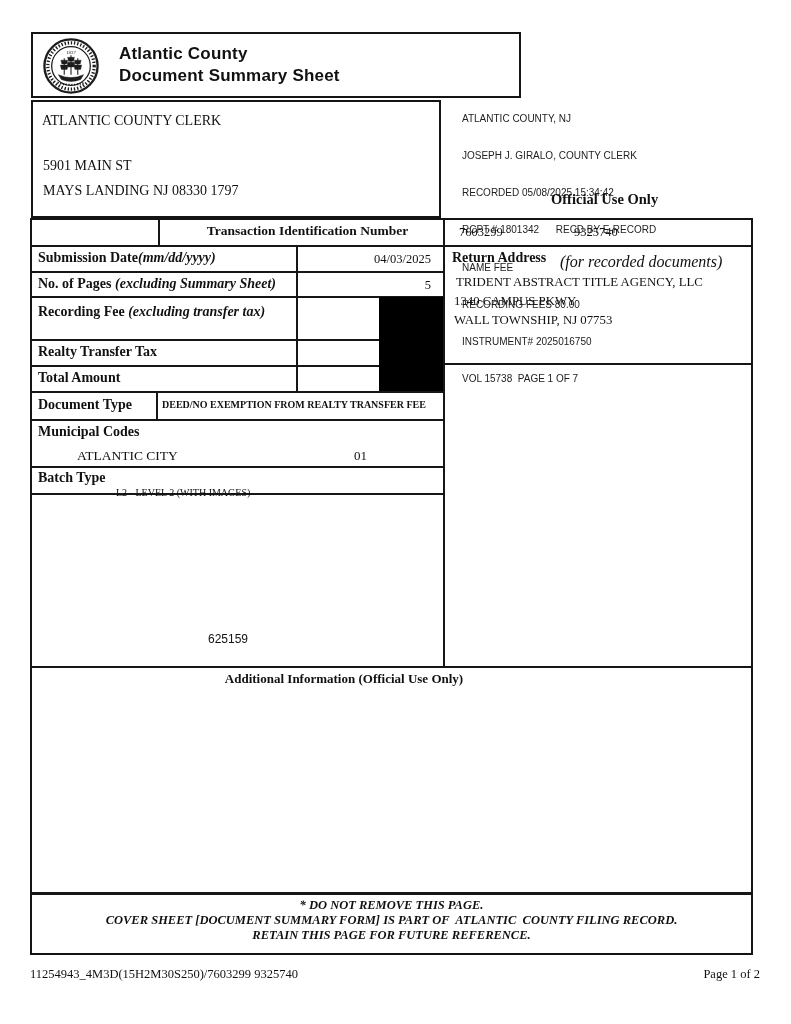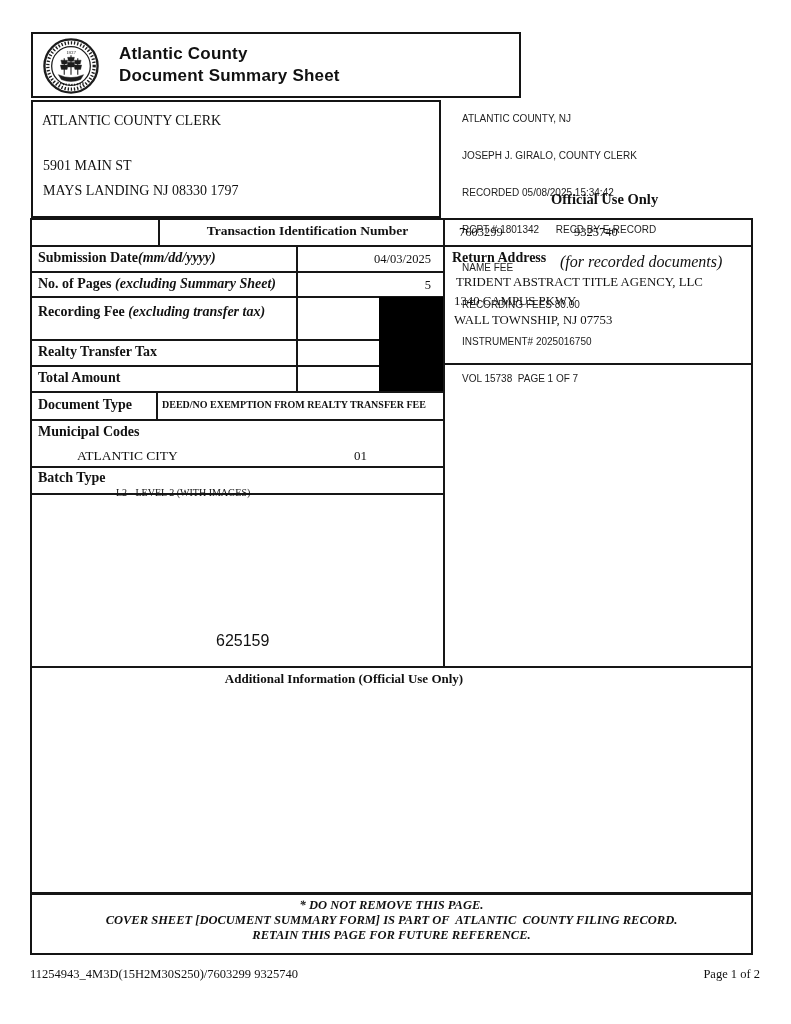--- a/index.html
+++ b/index.html
@@ -145,21 +145,21 @@
     <div class="lbl" style="left:6px; top:177px;">Document Type</div>
     <div class="b" style="left:130px; top:171px; width:281px; height:28px; line-height:28px; font-size:10px; white-space:nowrap;">DEED/NO EXEMPTION FROM REALTY TRANSFER FEE</div>
 
     <div class="lbl" style="left:6px; top:204px;">Municipal Codes</div>
     <div style="left:45px; top:228px; font-size:13.5px;">ATLANTIC CITY</div>
     <div style="left:322px; top:228px; font-size:13px;">01</div>
 
     <div class="lbl" style="left:6px; top:250px;">Batch Type</div>
     <div style="left:84px; top:251px; font-size:10px;margin-top:16px;">L2 - LEVEL 2 (WITH IMAGES)</div>
 
-    <div class="sans" style="left:184px; top:412px; font-size:16px;">625159</div>
+    <div class="sans" style="left:176px; top:412px; font-size:12px;">625159</div>
 
     <div class="b" style="left:0; top:451px; width:624px; text-align:center; font-size:13px;">Additional Information (Official Use Only)</div>
 
     <div class="notice-line" style="left:0; top:678px;">* DO NOT REMOVE THIS PAGE.</div>
     <div class="notice-line" style="left:0; top:693px;">COVER SHEET [DOCUMENT SUMMARY FORM] IS PART OF  ATLANTIC  COUNTY FILING RECORD.</div>
     <div class="notice-line" style="left:0; top:708px;">RETAIN THIS PAGE FOR FUTURE REFERENCE.</div>
   </div>
 
   <div class="abs footer" style="left:30px; top:967px;">11254943_4M3D(15H2M30S250)/7603299 9325740</div>
   <div class="abs footer" style="left:600px; top:967px; width:160px; text-align:right;">Page 1 of 2</div>

